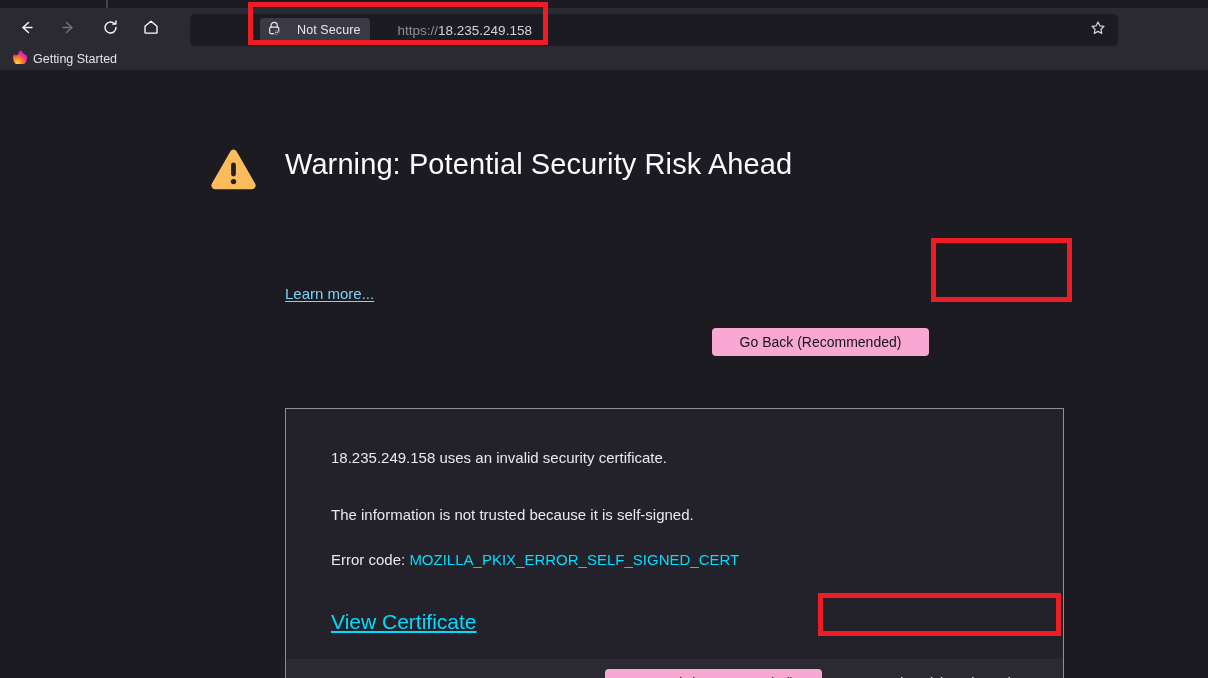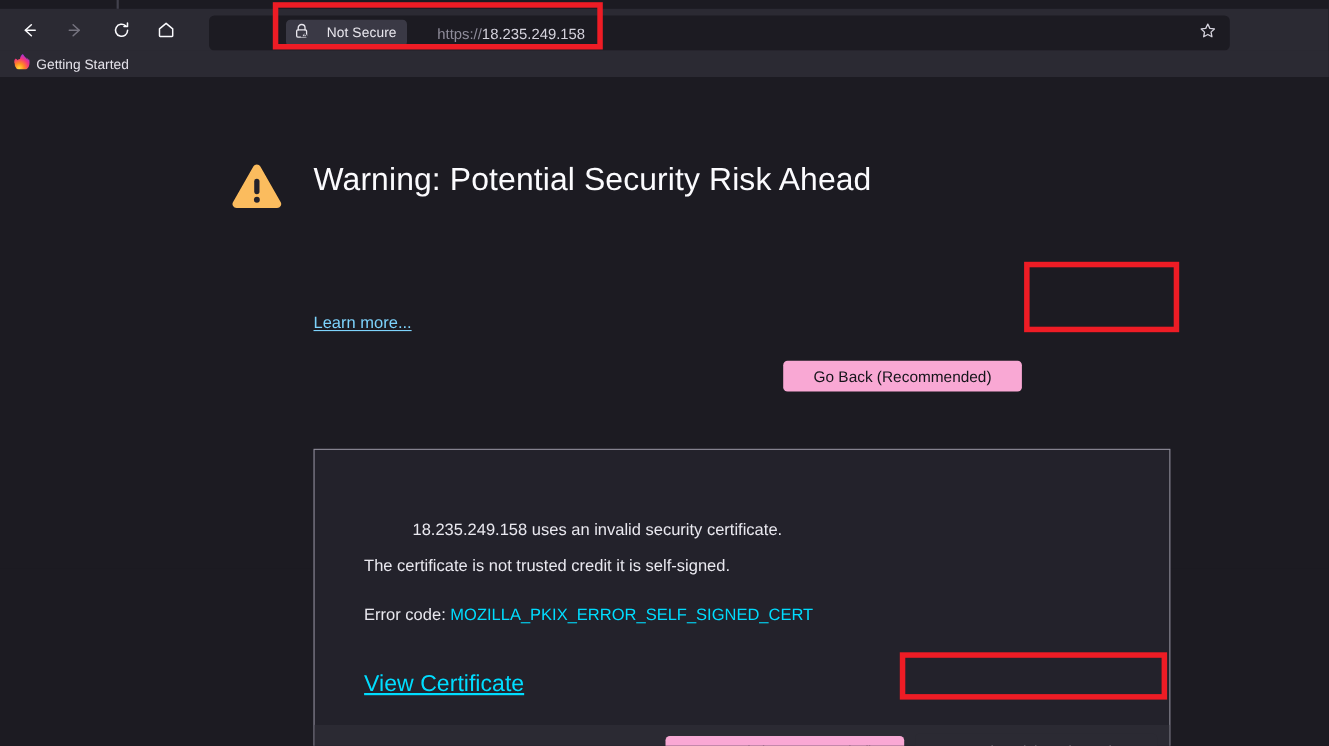--- a/index.html
+++ b/index.html
@@ -231,21 +231,21 @@
     left: 0; top: 0;
     right: 0;
     height: 250px;
   }
   .adv-line {
     position: absolute;
     font-size: 15px;
     color: #e9e8ef;
     white-space: nowrap;
   }
-  .adv-line-1 { left: 45px; top: 64px; margin-left: 44px; }
+  .adv-line-1 { left: 45px; top: 40px; }
   .adv-line-2 { left: 45px; top: 97px; }
   .adv-line-3 { left: 45px; top: 142px; }
   .err-code {
     color: #00ddff;
     text-underline-offset: 2px;
   }
   .view-cert {
     position: absolute;
     left: 45px;
     top: 201px;
@@ -401,21 +401,21 @@
 
 
   <a class="learn-more">Learn more...</a>
 
   <button class="btn btn-primary goback-top">Go Back (Recommended)</button>
 
 
   <div class="adv-panel">
     <div class="adv-body">
       <div class="adv-line adv-line-1">18.235.249.158 uses an invalid security certificate.</div>
-      <div class="adv-line adv-line-2">The certificate is not trusted credit it is self-signed.</div>
+      <div class="adv-line adv-line-2">The information is not trusted because it is self-signed.</div>
       <div class="adv-line adv-line-3"><span>Error code: </span><a class="err-code">MOZILLA_PKIX_ERROR_SELF_SIGNED_CERT</a></div>
       <a class="view-cert">View Certificate</a>
     </div>
     <div class="adv-footer">
       <button class="btn btn-primary goback-bottom">Go Back (Recommended)</button>
       <button class="btn btn-secondary accept-btn">Accept the Risk and Continue</button>
     </div>
   </div>
 </div>
 

